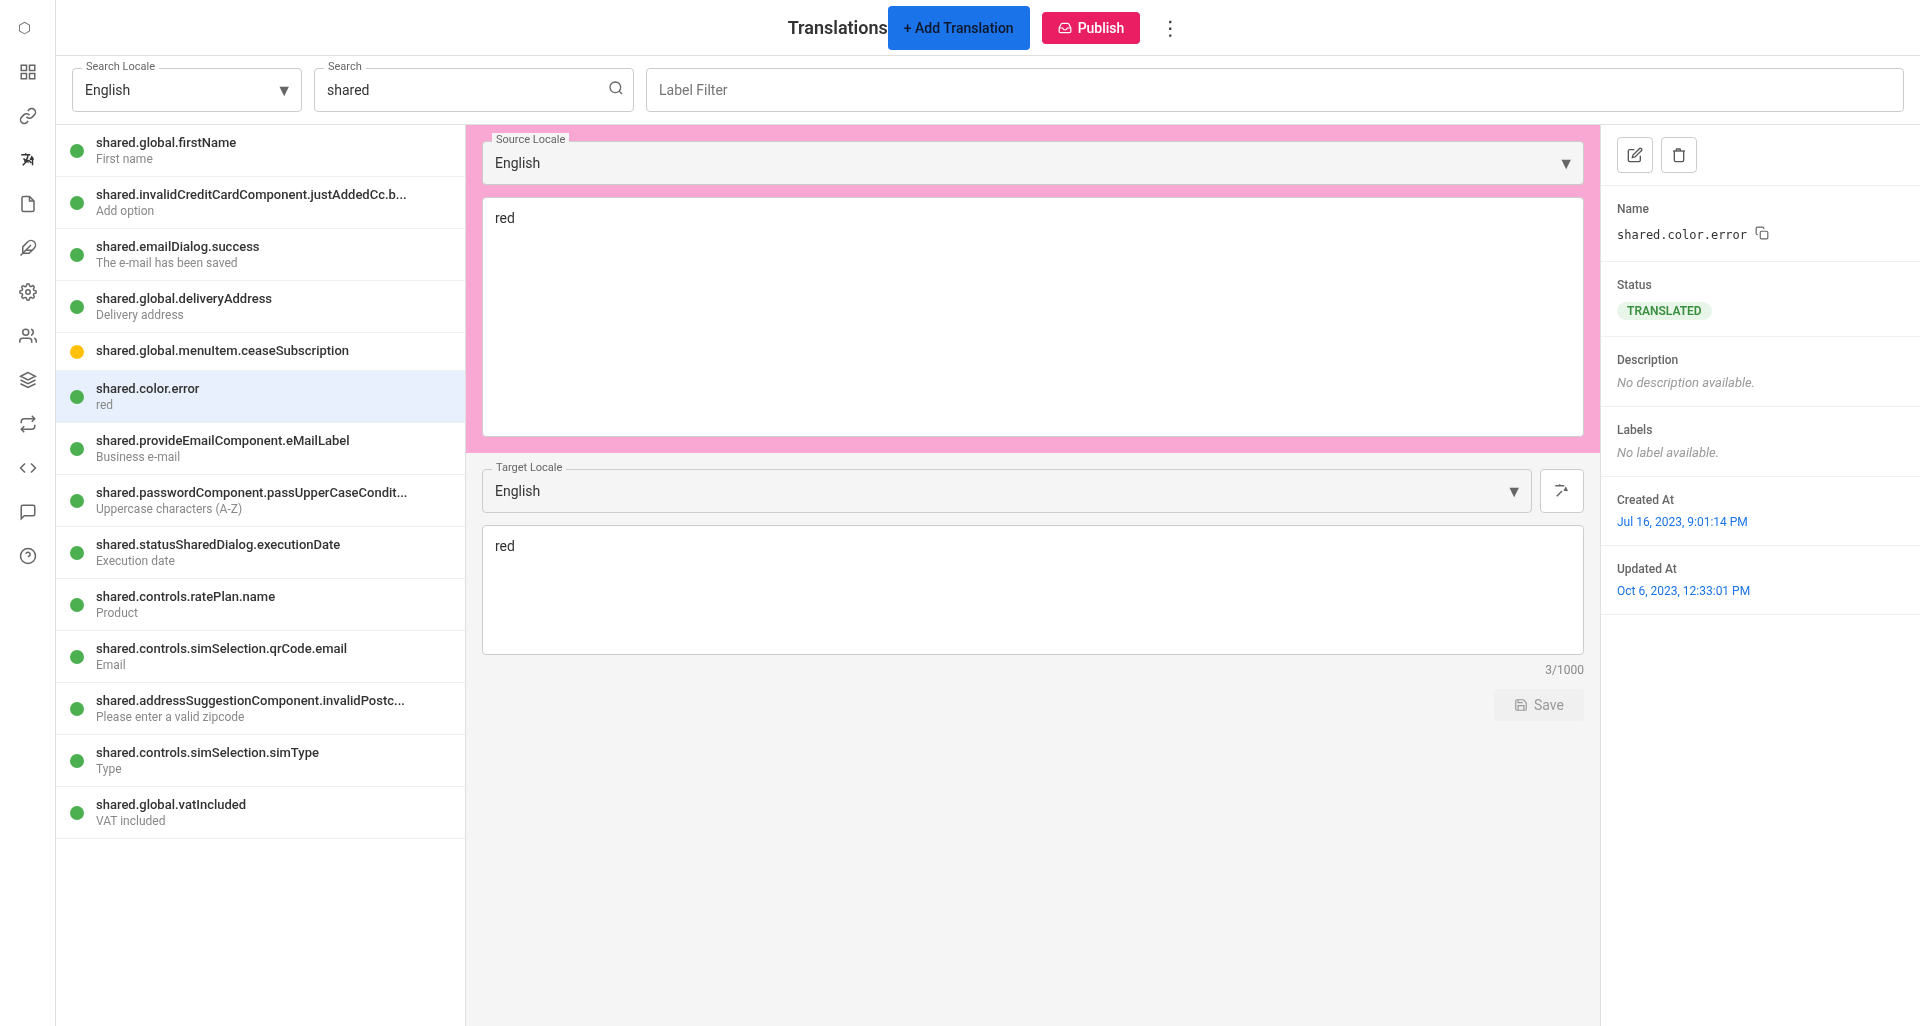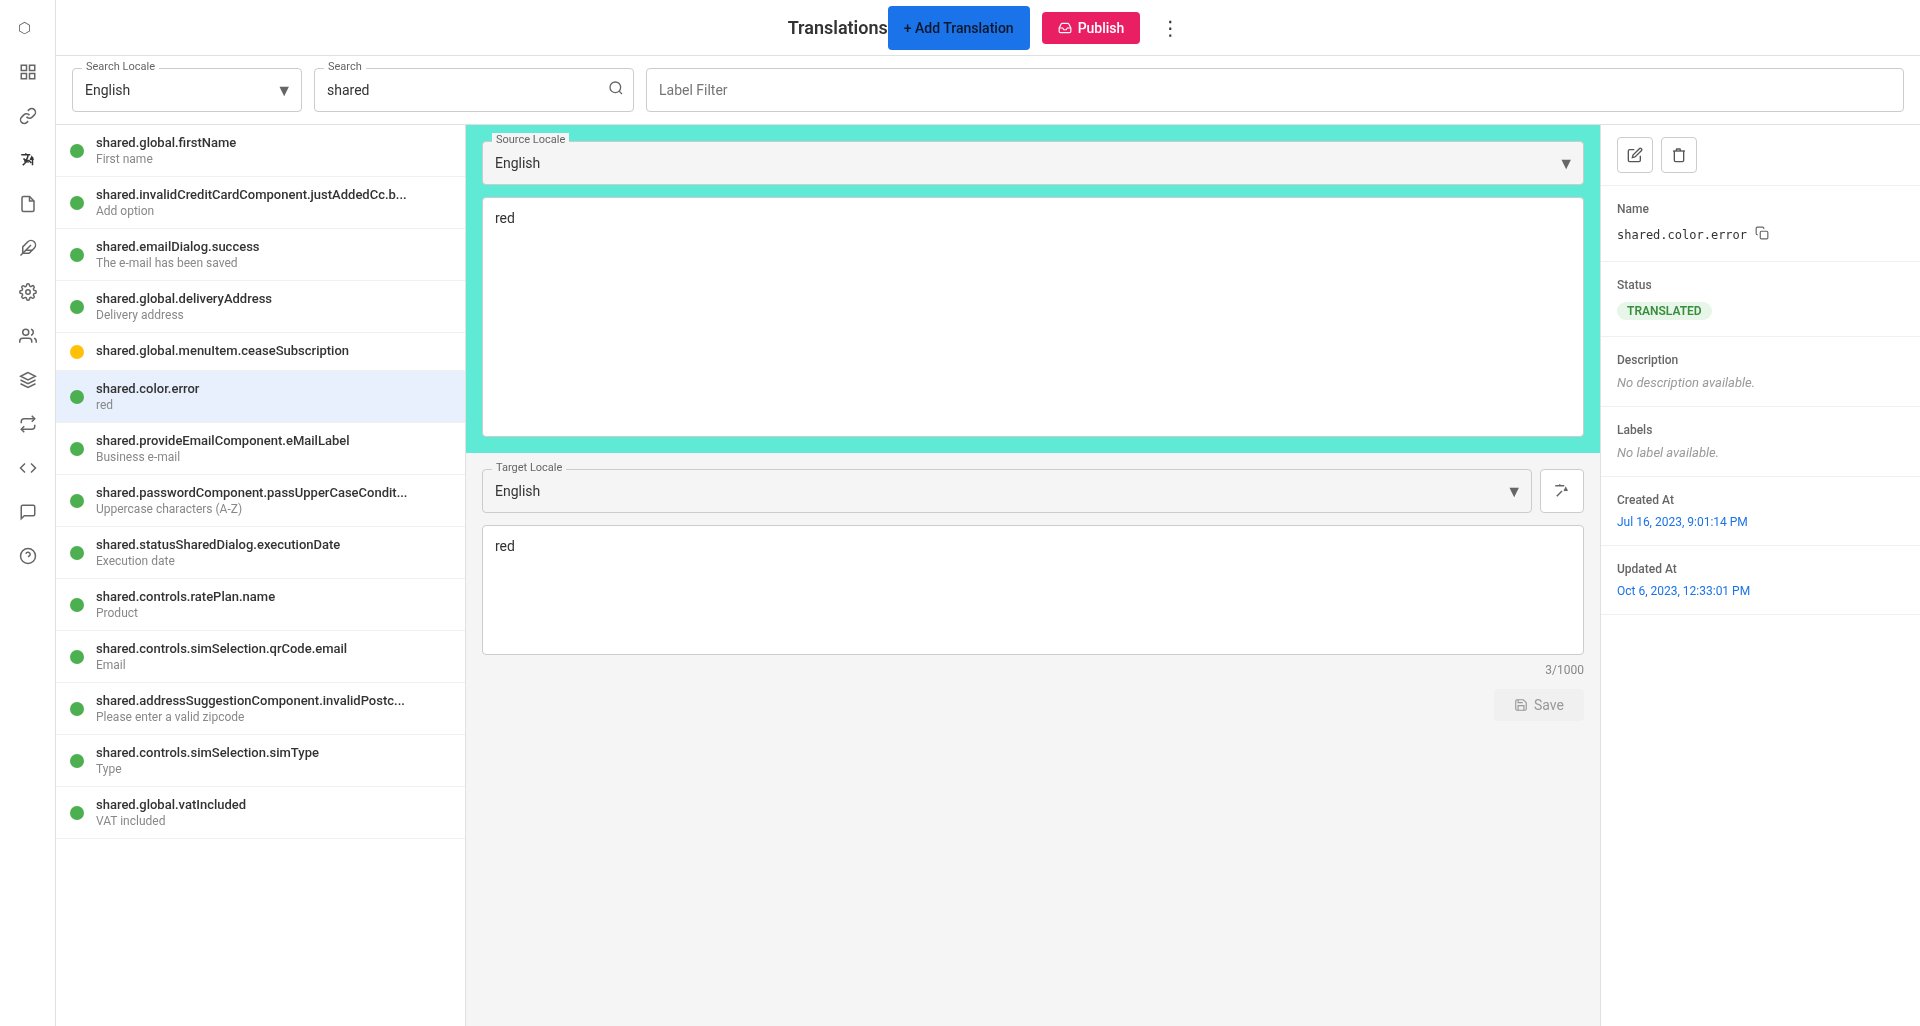--- a/index.html
+++ b/index.html
@@ -205,21 +205,21 @@
       flex: 1;
       background: #f5f5f5;
       overflow-y: auto;
       padding: 0;
       display: flex;
       flex-direction: column;
     }
 
     
     .source-section {
-      background: #5eead4;
+      background: #f9a8d4;
       padding: 16px;
     }
     .locale-field {
       position: relative;
       margin-bottom: 12px;
     }
     .locale-field label {
       position: absolute;
       top: -8px;
       left: 10px;

